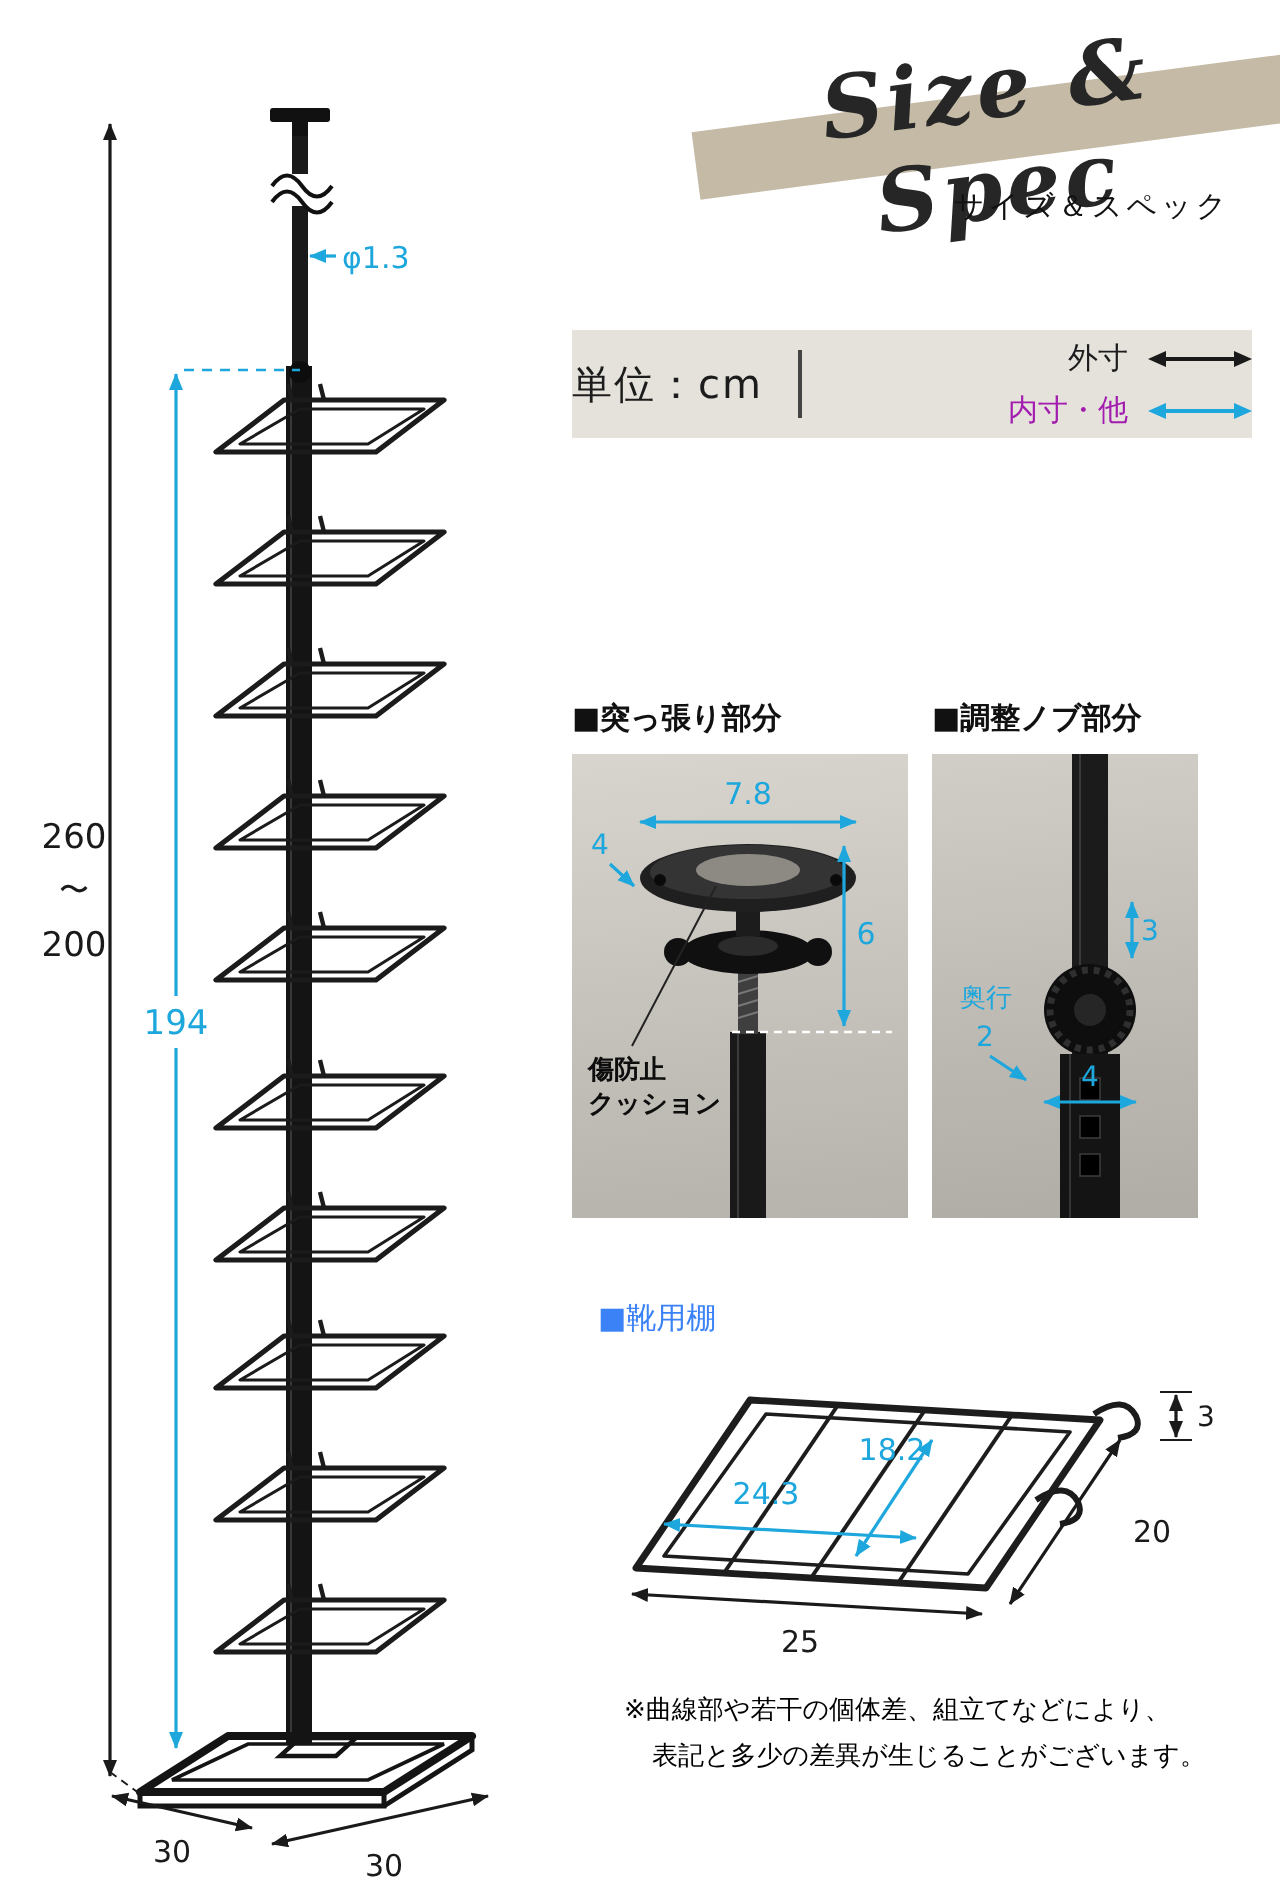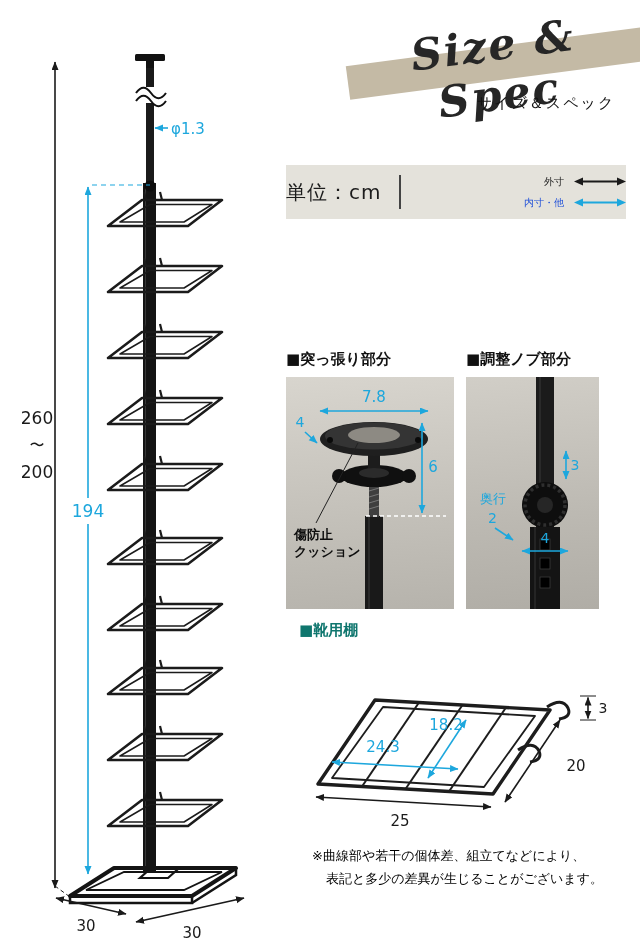--- a/index.html
+++ b/index.html
@@ -15,39 +15,39 @@
           font-size:43px;letter-spacing:2px;color:#262626;transform:rotate(-7.5deg)}
   .subtitle{position:absolute;left:446px;top:94px;width:200px;text-align:center;
           font-size:15px;letter-spacing:2px;color:#111}
 
   
   .legend{position:absolute;left:286px;top:165px;width:340px;height:54px;background:#e4e2db;
           display:flex;align-items:center;padding:0 0}
   .legend .unit{font-size:20px;color:#1c1c1c;letter-spacing:1px;white-space:nowrap}
   .legend .divider{width:2px;height:34px;background:#444;margin:0 16px 0 18px}
   .legend-rows{display:flex;flex-direction:column;gap:7px;flex:1}
-  .legend-row{display:flex;align-items:center;justify-content:flex-end;gap:10px;font-size:10px}
+  .legend-row{display:flex;align-items:center;justify-content:flex-end;gap:10px;font-size:15px}
   .legend-row .lbl{color:#1c1c1c;white-space:nowrap}
-  .legend-row.inner .lbl{color:#1d4ed8}
+  .legend-row.inner .lbl{color:#a21caf}
 
   
   .rack-svg{position:absolute;left:0;top:0}
 
   
   .panel{position:absolute}
   .panel-tension{left:286px;top:350px;width:168px}
   .panel-knob{left:466px;top:350px;width:133px}
   .panel-title{font-size:15px;font-weight:bold;color:#111;margin-bottom:8px;white-space:nowrap}
   .photo{height:232px;position:relative;overflow:hidden}
   .photo-a{background:linear-gradient(175deg,#d8d5ce 0%,#c3c0b9 60%,#b6b3ac 100%)}
   .photo-b{background:linear-gradient(175deg,#d1cec7 0%,#bcb9b2 60%,#b0ada6 100%)}
   .photo svg{display:block}
 
   
-  .shelf-title{position:absolute;left:299px;top:621px;font-size:15px;font-weight:bold;color:#0f766e;white-space:nowrap}
+  .shelf-title{position:absolute;left:299px;top:650px;font-size:15px;font-weight:normal;color:#3b82f6;white-space:nowrap}
   .shelf-svg{position:absolute;left:288px;top:670px}
 
   
   .disclaimer{position:absolute;left:312px;top:844px;width:322px;font-size:13px;line-height:1.8;color:#000000}
   .disclaimer .indent{padding-left:14px}
 
   svg text{font-family:"DejaVu Sans","Liberation Sans",sans-serif}
 </style>
 </head>
 <body>

